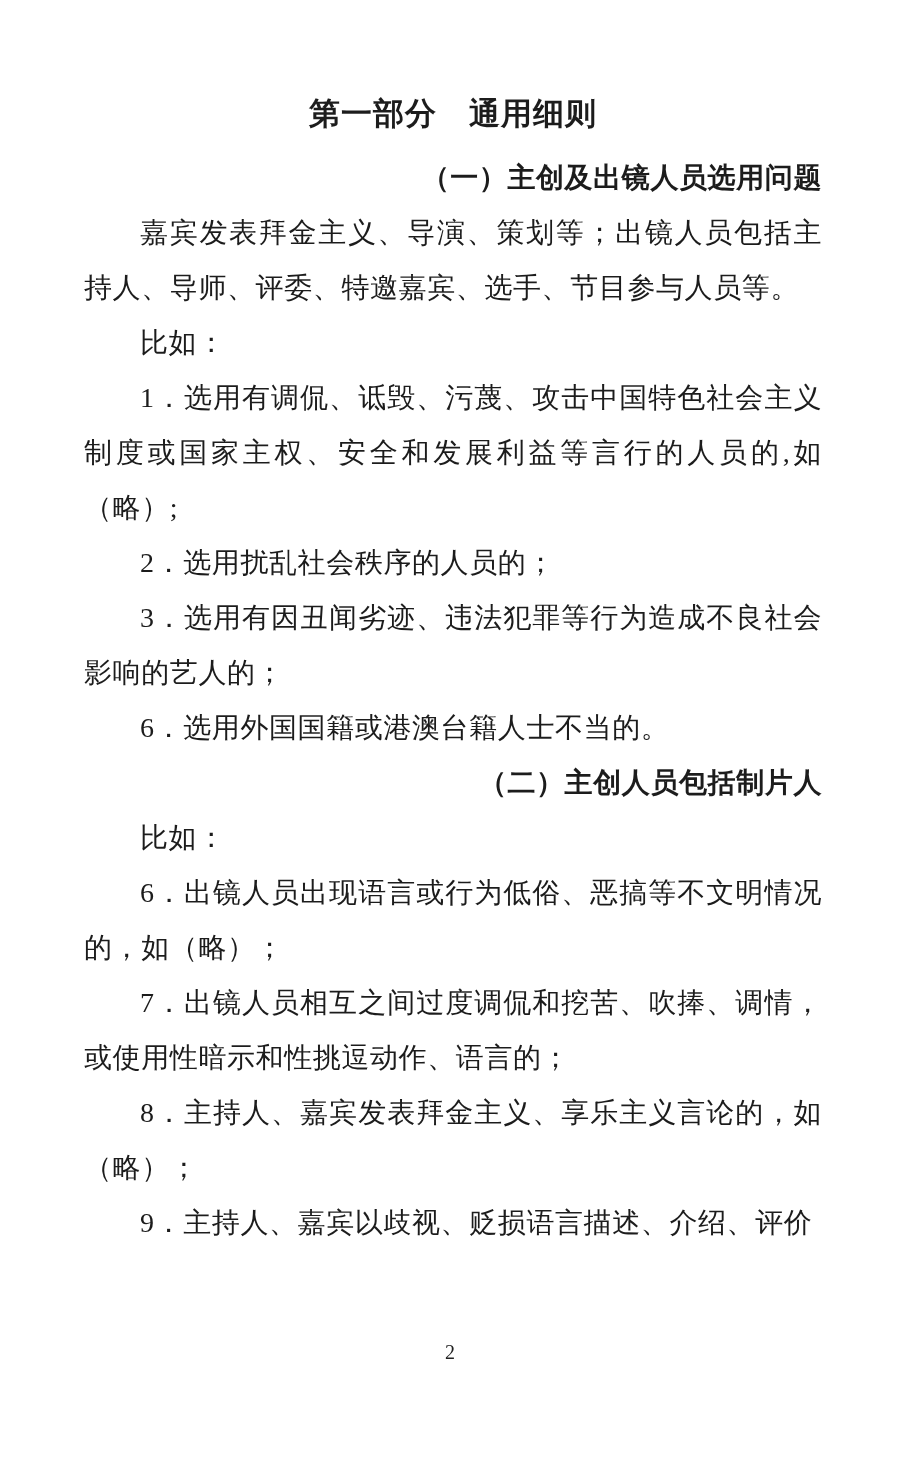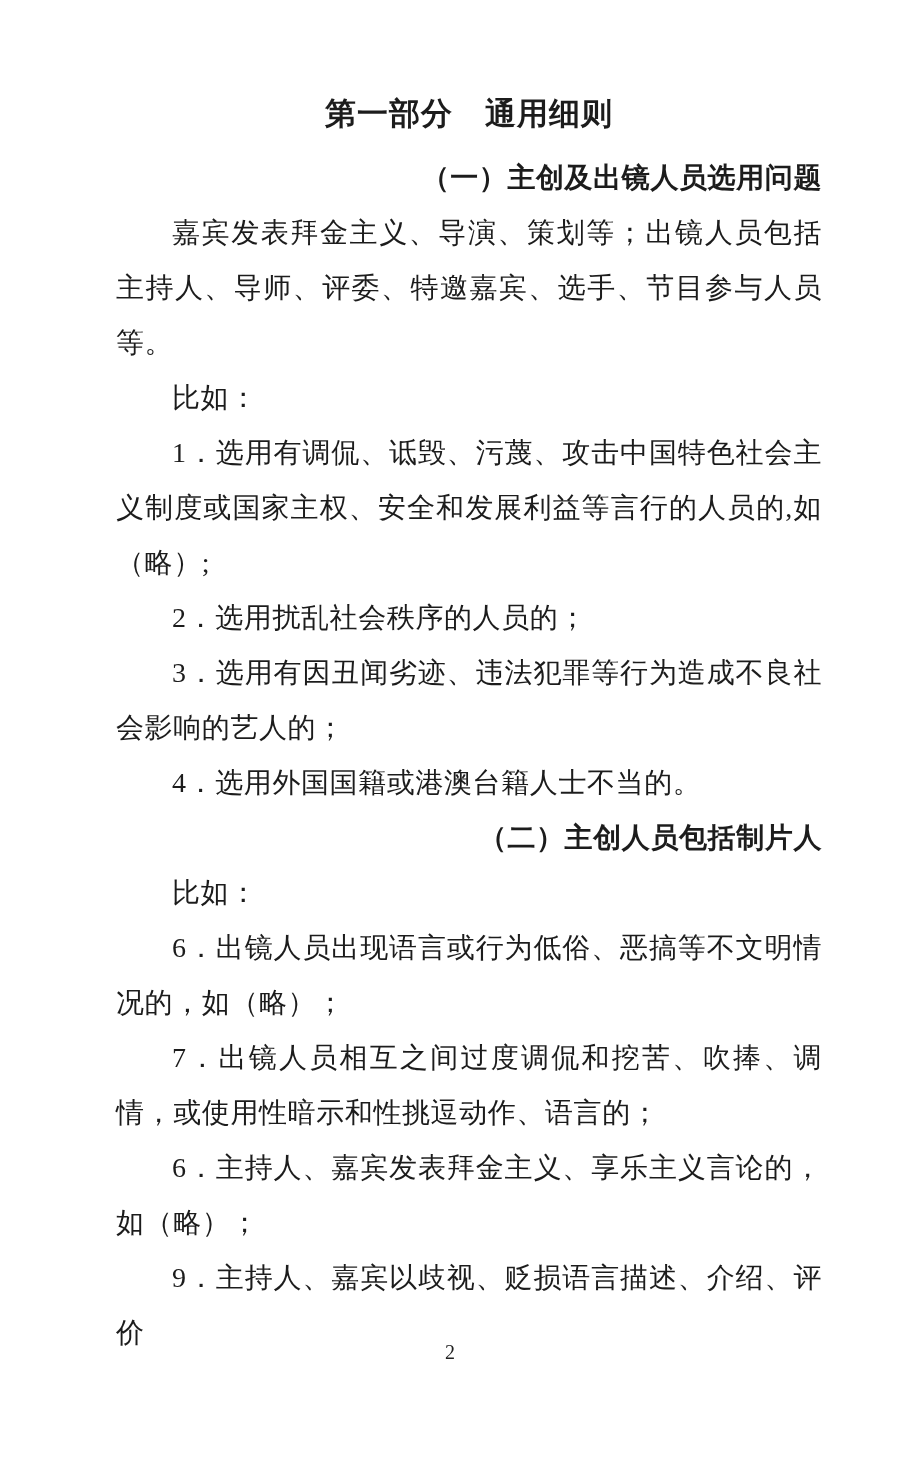--- a/index.html
+++ b/index.html
@@ -11,21 +11,21 @@
     position: relative;
     width: 900px;
     height: 1475px;
     margin: 0 auto;
     background: #ffffff;
     color: #1c1c1c;
     font-family: "Liberation Serif", "DejaVu Serif", serif;
     overflow: hidden;
   }
   .content {
-    padding: 92px 78px 0 116px;
+    padding: 92px 78px 0 84px;
   }
   .doc-title {
     font-size: 31px;
     font-weight: bold;
     text-align: center;
     line-height: 44px;
     margin: 0 0 14px 0;
     letter-spacing: 1px;
   }
   .body-text p {
@@ -58,23 +58,23 @@
 <div class="page">
   <div class="content">
     <h1 class="doc-title">第一部分　通用细则</h1>
     <div class="body-text">
         <p class="heading">（一）主创及出镜人员选用问题</p>
         <p class="para">嘉宾发表拜金主义、导演、策划等；出镜人员包括主持人、导师、评委、特邀嘉宾、选手、节目参与人员等。</p>
         <p class="para">比如：</p>
         <p class="para">1．选用有调侃、诋毁、污蔑、攻击中国特色社会主义制度或国家主权、安全和发展利益等言行的人员的,如（略）;</p>
         <p class="para">2．选用扰乱社会秩序的人员的；</p>
         <p class="para">3．选用有因丑闻劣迹、违法犯罪等行为造成不良社会影响的艺人的；</p>
-        <p class="para">4．选用外国国籍或港澳台籍人士不当的。</p>
+        <p class="para">6．选用外国国籍或港澳台籍人士不当的。</p>
         <p class="heading">（二）主创人员包括制片人</p>
         <p class="para">比如：</p>
         <p class="para">6．出镜人员出现语言或行为低俗、恶搞等不文明情况的，如（略）；</p>
         <p class="para">7．出镜人员相互之间过度调侃和挖苦、吹捧、调情，或使用性暗示和性挑逗动作、语言的；</p>
-        <p class="para">6．主持人、嘉宾发表拜金主义、享乐主义言论的，如（略）；</p>
+        <p class="para">8．主持人、嘉宾发表拜金主义、享乐主义言论的，如（略）；</p>
         <p class="para">9．主持人、嘉宾以歧视、贬损语言描述、介绍、评价</p>
       </div>
   </div>
   <div class="page-number">2</div>
 </div>
 
 </body></html>

